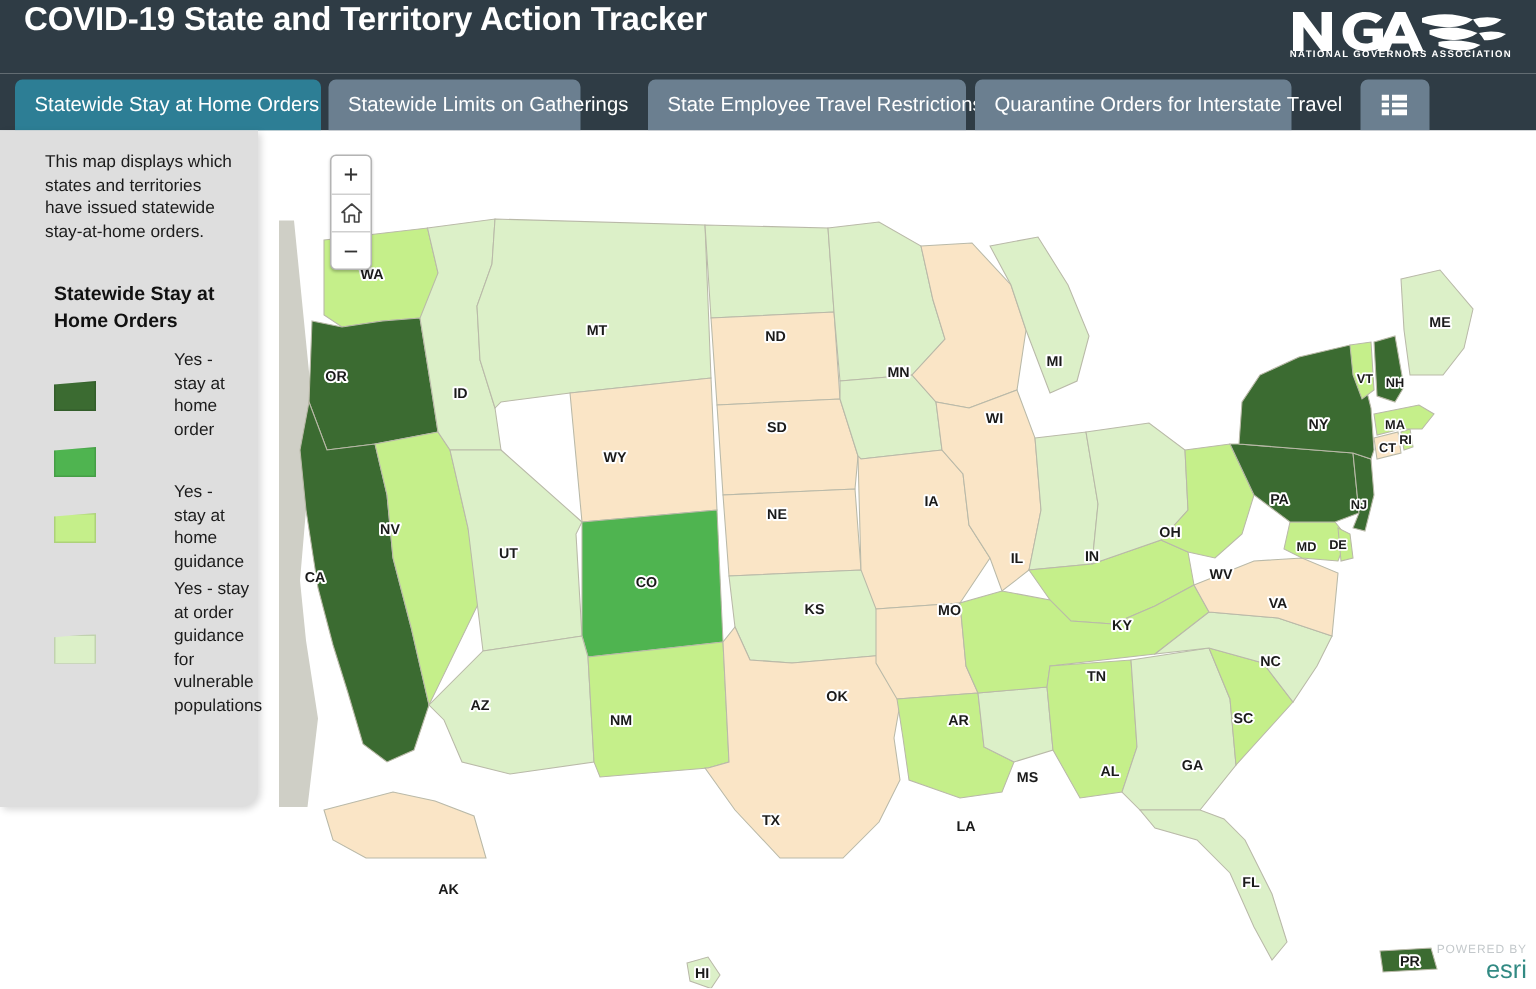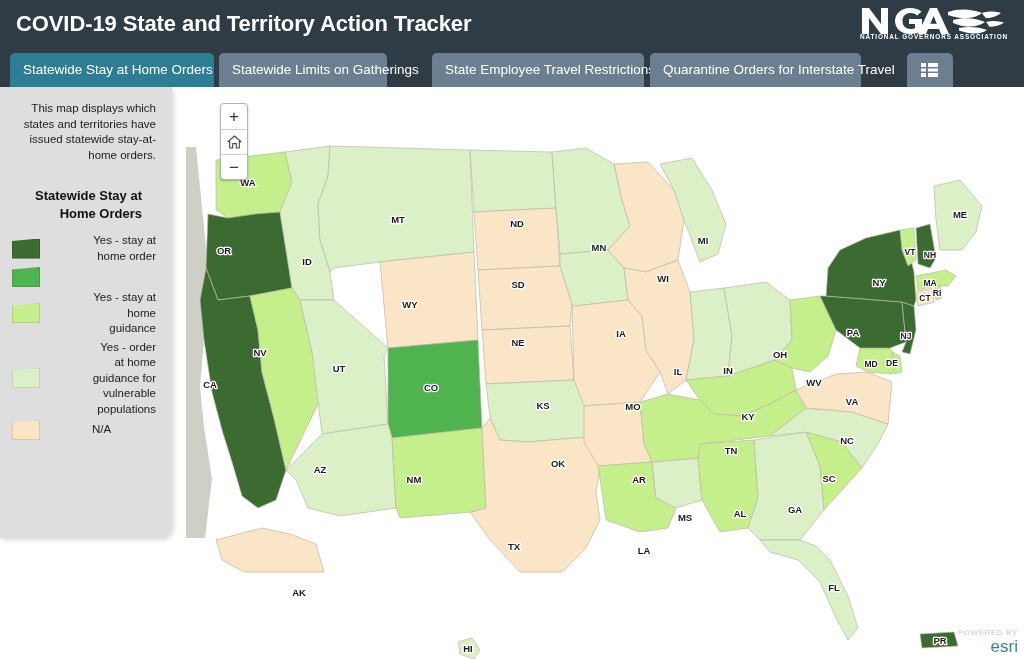--- a/index.html
+++ b/index.html
@@ -10,21 +10,21 @@
     background:#ffffff;
   }
   #app { position:relative; width:1024px; height:659px; overflow:hidden; }
 
   
   .header {
     position:absolute; left:0; top:0; width:1024px; height:49px;
     background:#2f3c45;
   }
   .header-title {
-    position:absolute; left:16px; top:11px;
+    position:absolute; left:16px; top:0;
     font-size:22px; font-weight:bold; color:#ffffff;
     letter-spacing:-0.1px; white-space:nowrap;text-align:right;
   }
   .nga-logo {
     position:absolute; right:14px; top:4px; width:152px; height:42px;
   }
   .nga-sub {
     position:absolute; right:14px; top:33px; width:152px;
     text-align:center; color:#ffffff; font-size:6.4px;
     font-weight:bold; letter-spacing:0.9px; white-space:nowrap;
@@ -57,22 +57,21 @@
   }
   .map-svg { position:absolute; left:0; top:0; }
 
   
   .side-panel {
     position:absolute; left:0; top:87px; width:172px; height:451px;
     background:#dedede;
     border-bottom-right-radius:12px;
     box-shadow:2px 2px 5px rgba(0,0,0,0.15);
     z-index:20;
-    padding:14px 16px 0 6px;
-    text-align:right;
+    padding:14px 16px 0 30px;
   }
   .panel-desc {
     font-size:11.5px; color:#1c1c1c; line-height:15.5px;
     margin:0 0 24px 0;
   }
   .legend-title {
     font-size:13px; font-weight:bold; color:#111;
     line-height:18px; margin:0 0 10px 6px; max-width:130px;
   }
   .legend-row {
@@ -312,24 +311,18 @@
         <div class="legend-row">
           <div class="legend-swatch">
             <div class="sw" style="background:#c5ef8a"></div>
           </div>
           <div class="legend-label">Yes - stay at home guidance</div>
         </div>
         <div class="legend-row">
           <div class="legend-swatch">
             <div class="sw" style="background:#dcf0c8"></div>
           </div>
-          <div class="legend-label">Yes - order at home guidance for vulnerable populations</div>
-        </div>
-        <div class="legend-row">
-          <div class="legend-swatch">
-            <div class="sw" style="background:#fae5c6"></div>
-          </div>
-          <div class="legend-label">N/A</div>
+          <div class="legend-label">Yes - stay at order guidance for vulnerable populations</div>
         </div>
       </div>
   </div>
 
 </div>
 
 </body></html>

